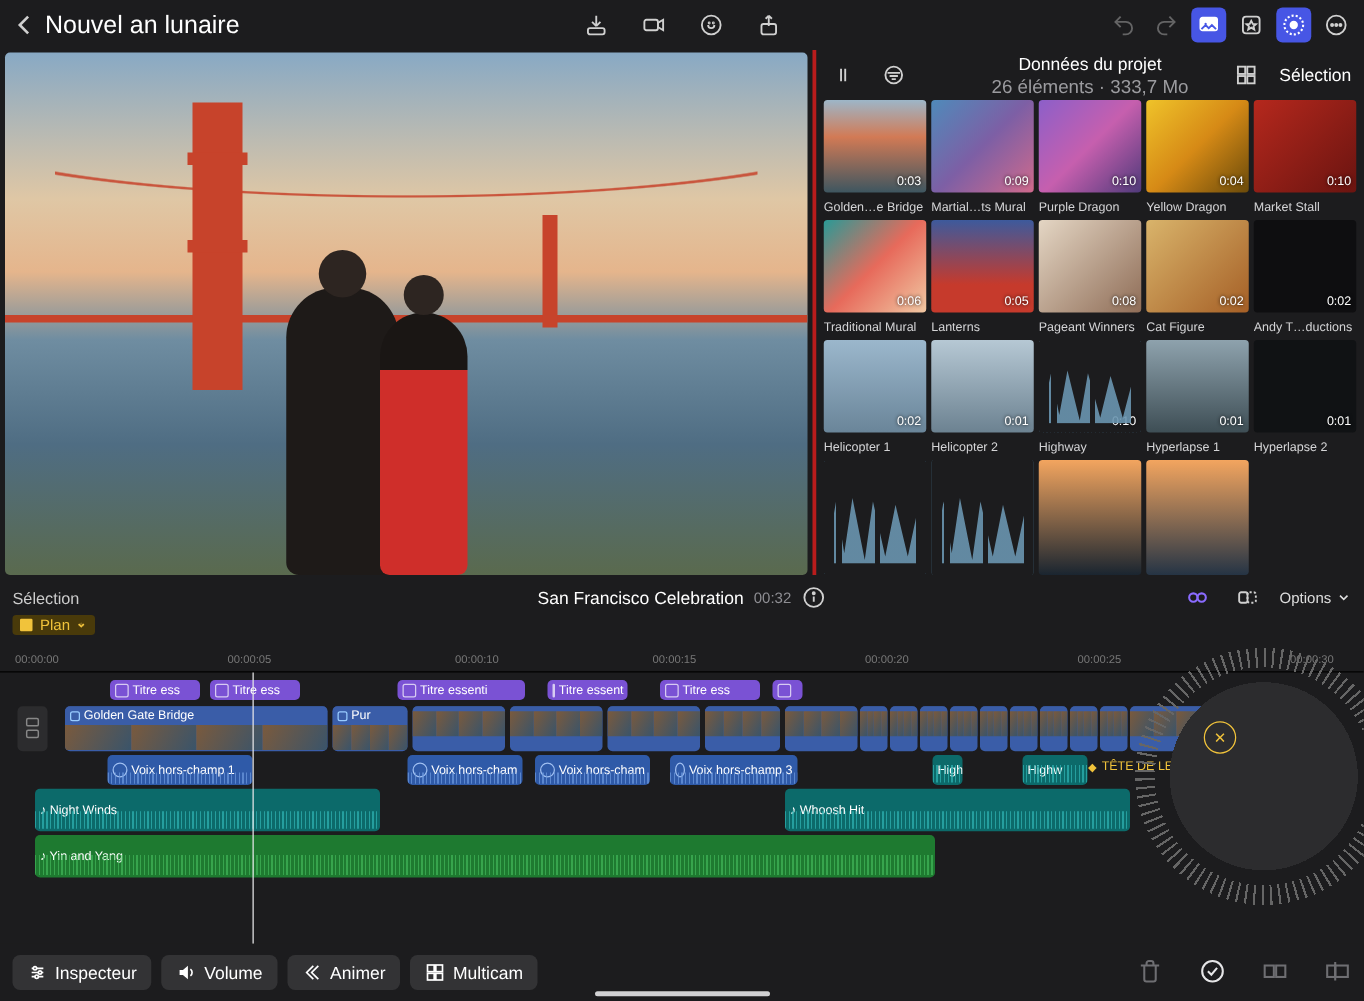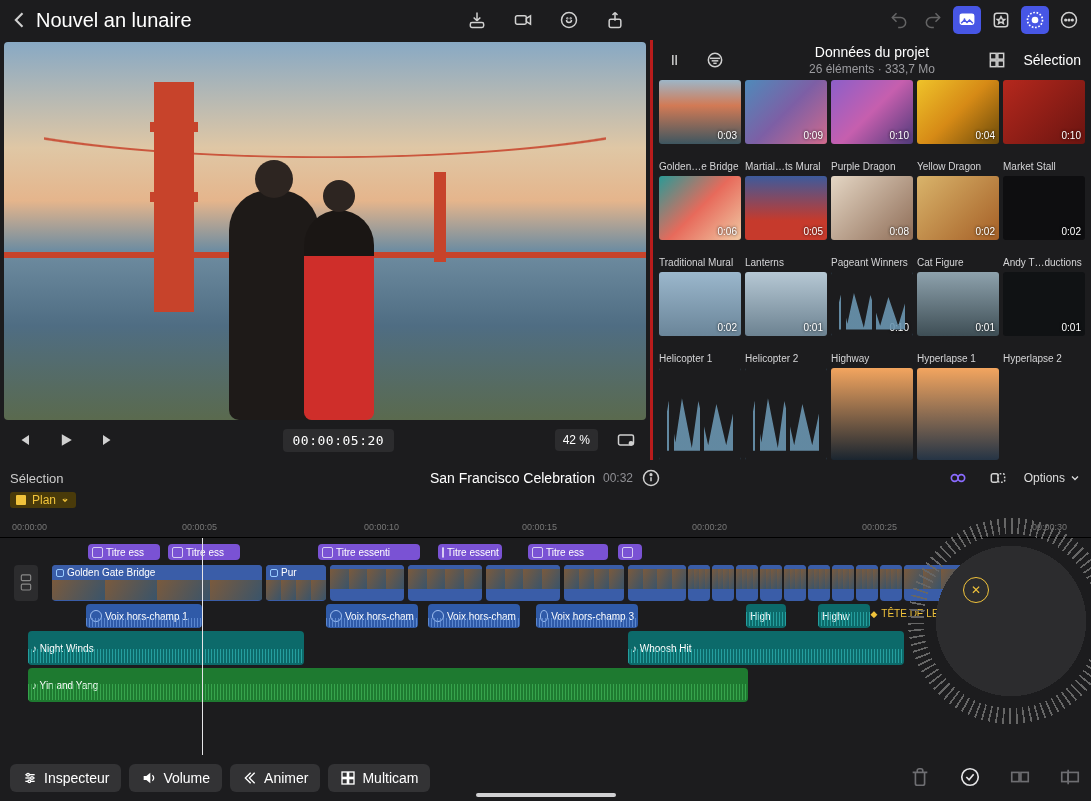--- a/index.html
+++ b/index.html
@@ -102,21 +102,21 @@
   }
   .browser-head {
     display:flex;
     align-items:center;
     padding:6px 10px 2px;
     gap:10px;
     position:relative;
   }
   .browser-head .mid { position:absolute; left:0; right:0; text-align:center; pointer-events:none;}
   .browser-head .mid .t { font-size:14px; font-weight:500;}
-  .browser-head .mid .s { font-size:12px; color:#9b9b9f; margin-top:2px;}
+  .browser-head .mid .s { font-size:15px; color:#9b9b9f; margin-top:2px;}
   .browser-head .right { margin-left:auto; display:flex; align-items:center; gap:12px; z-index:2;}
   .browser-grid {
     flex:1;
     padding:4px 6px;
     display:grid;
     grid-template-columns: repeat(5, 1fr);
     grid-auto-rows: 92px;
     gap:4px 4px;
     overflow:hidden;
   }
@@ -134,21 +134,21 @@
   .clip .dur {
     position:absolute;
     right:4px;
     bottom:3px;
     font-size:10px;
     text-shadow:0 0 3px #000;
   }
   .clip .name {
     font-size:10px;
     color:#d4d4d6;
-    margin-top:17px;
+    margin-top:7px;
     white-space:nowrap;
     overflow:hidden;
     text-overflow:ellipsis;
   }
   
   .thumb.wave::before {
     content:"";
     position:absolute;
     inset:0;
     background:
@@ -449,45 +449,20 @@
 <div class="main">
   <div class="viewer">
     <div class="viewer-canvas">
       <div class="bridge-cable"></div>
       <div class="bridge-deck"></div>
       <div class="bridge-tower"></div>
       <div class="bridge-tower2"></div>
       <div class="fig1"></div>
       <div class="fig2"></div>
     </div>
-    <div class="viewer-controls">
-      <div class="icon-btn">
-        <svg viewBox="0 0 24 24" fill="currentColor">
-            <path d="M7 6v12M18 6l-9 6 9 6z"></path>
-          </svg>
-      </div>
-      <div class="icon-btn play">
-        <svg viewBox="0 0 24 24" fill="currentColor">
-            <path d="M7 5v14l12-7z"></path>
-          </svg>
-      </div>
-      <div class="icon-btn">
-        <svg viewBox="0 0 24 24" fill="currentColor">
-            <path d="M17 6v12M6 6l9 6-9 6z"></path>
-          </svg>
-      </div>
-      <div class="tc">00:00:05:20</div>
-      <div class="zoom">42 %</div>
-      <div class="icon-btn">
-        <svg viewBox="0 0 24 24" fill="none" stroke="currentColor" stroke-width="1.8">
-            <rect x="3" y="6" width="18" height="12" rx="2"></rect>
-            <circle cx="18" cy="16" r="2" fill="currentColor"></circle>
-          </svg>
-      </div>
-    </div>
   </div>
 
   <div class="browser">
     <div class="browser-head">
       <div class="icon-btn" style="z-index:2">
         <svg viewBox="0 0 24 24" fill="none" stroke="currentColor" stroke-width="1.8">
             <line x1="7" y1="6" x2="7" y2="18"></line>
             <line x1="11" y1="6" x2="11" y2="18"></line>
           </svg>
       </div>
@@ -860,21 +835,21 @@
           </div>
         </div>
       </div>
 
     <div class="lane audio" id="lane-vo">
       <div class="skim-tag" style="right:110px;top:4px">TÊTE DE LECTURE</div>
     <div class="clip-block vo-clip" style="left: 78px; width: 116px;">Voix hors-champ 1</div>
         <div class="clip-block vo-clip" style="left: 318px; width: 92px;">Voix hors-cham</div>
         <div class="clip-block vo-clip" style="left: 420px; width: 92px;">Voix hors-cham</div>
         <div class="clip-block vo-clip" style="left: 528px; width: 102px;">Voix hors-champ 3</div>
-        <div class="clip-block teal-clip" style="left: 738px; width: 40px;">High</div>
+        <div class="clip-block teal-clip" style="left: 738px; width: 24px;">High</div>
         <div class="clip-block teal-clip" style="left: 810px; width: 52px;">Highw</div>
       </div>
 
     <div class="lane big-audio" id="lane-sfx">
         <div class="clip-block teal-clip" style="left: 20px; width: 276px;">
           <span>♪ Night Winds</span>
         </div>
         <div class="clip-block teal-clip" style="left: 620px; width: 276px;">
           <span>♪ Whoosh Hit</span>
         </div>

